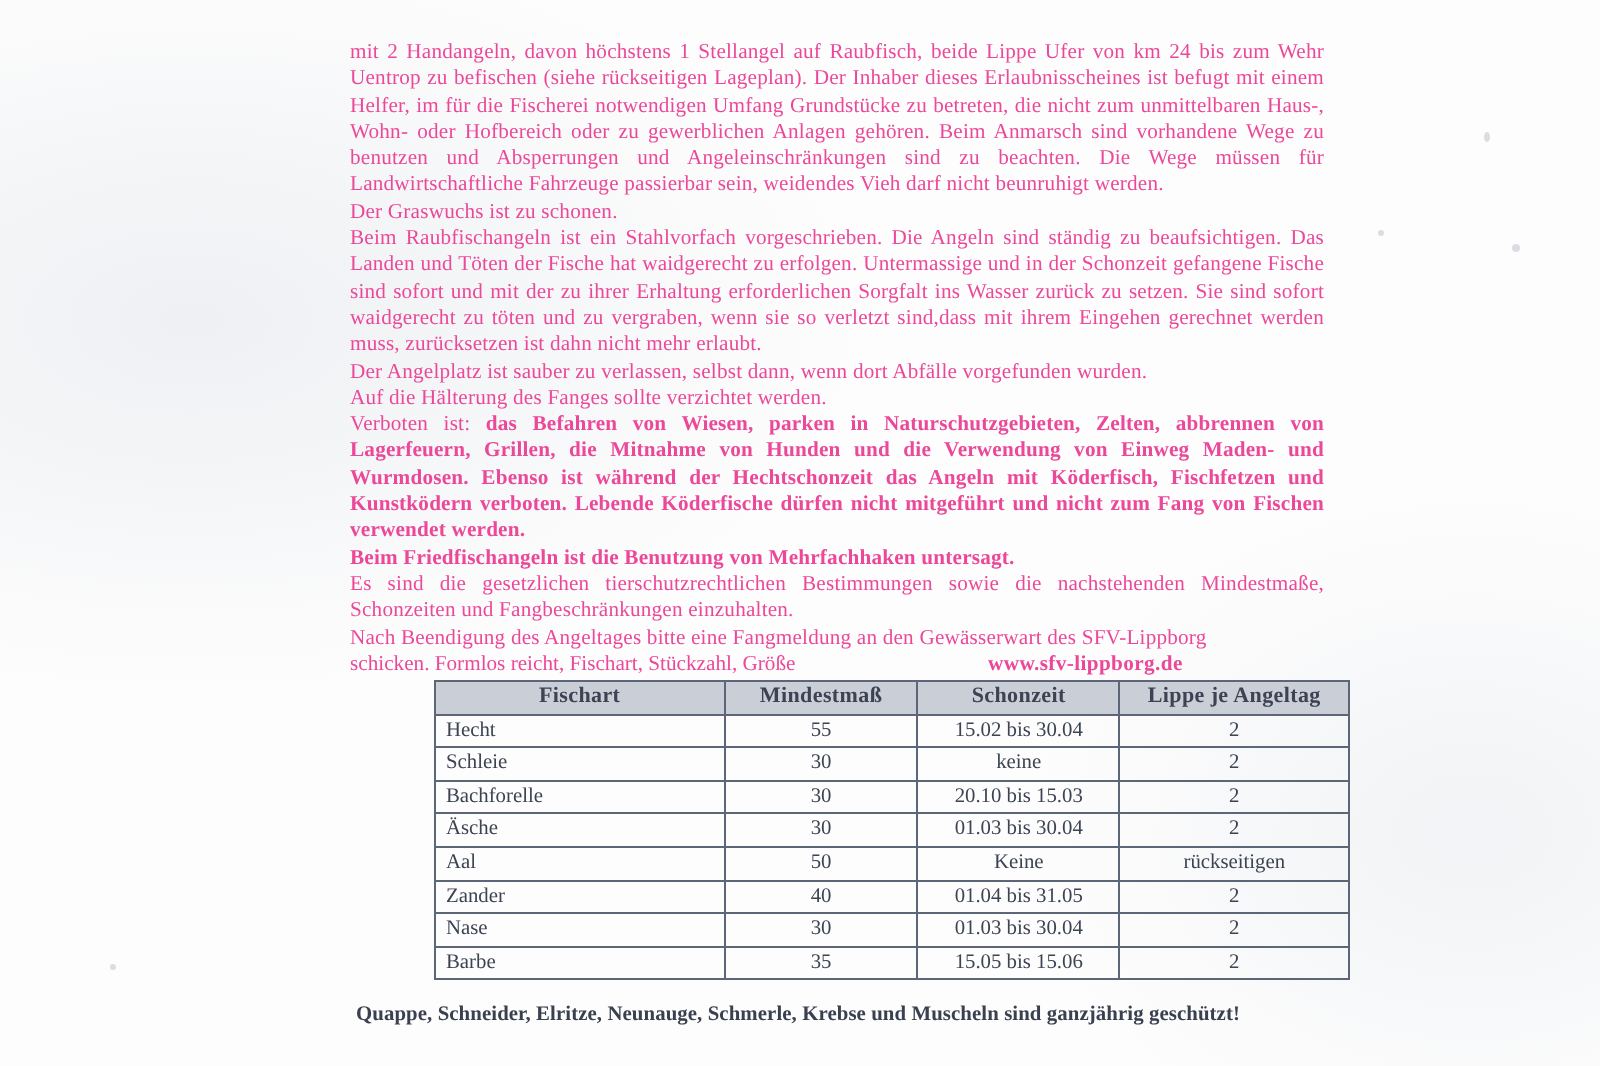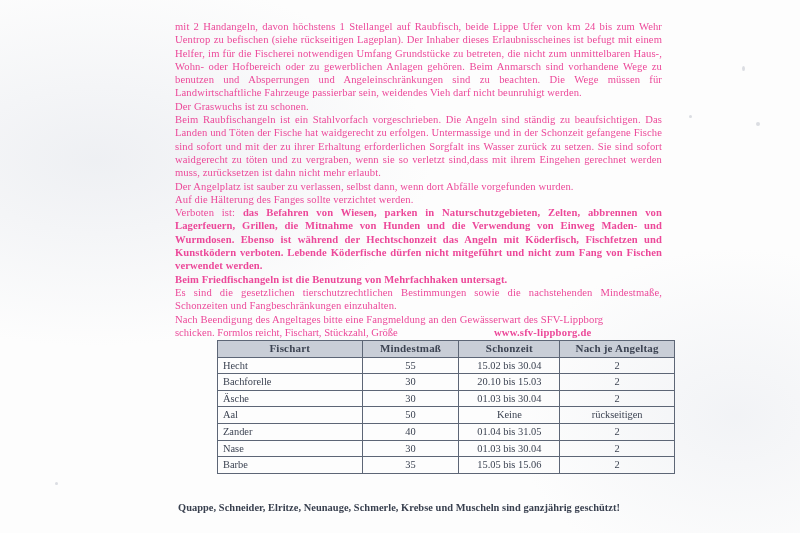--- a/index.html
+++ b/index.html
@@ -173,28 +173,34 @@
       <col class="w-name">
       <col class="w-size">
       <col class="w-season">
       <col class="w-catch">
     </colgroup>
     <thead>
       <tr>
         <th>Fischart</th>
         <th>Mindestmaß</th>
         <th>Schonzeit</th>
-        <th>Nach je Angeltag</th>
+        <th>Lippe je Angeltag</th>
       </tr>
     </thead>
     <tbody>
       <tr>
         <td class="c-name">Hecht</td>
         <td class="c-size">55</td>
         <td class="c-season">15.02 bis 30.04</td>
+        <td class="c-catch">2</td>
+      </tr>
+      <tr>
+        <td class="c-name">Schleie</td>
+        <td class="c-size">30</td>
+        <td class="c-season">keine</td>
         <td class="c-catch">2</td>
       </tr>
       <tr>
         <td class="c-name">Bachforelle</td>
         <td class="c-size">30</td>
         <td class="c-season">20.10 bis 15.03</td>
         <td class="c-catch">2</td>
       </tr>
       <tr>
         <td class="c-name">Äsche</td>

